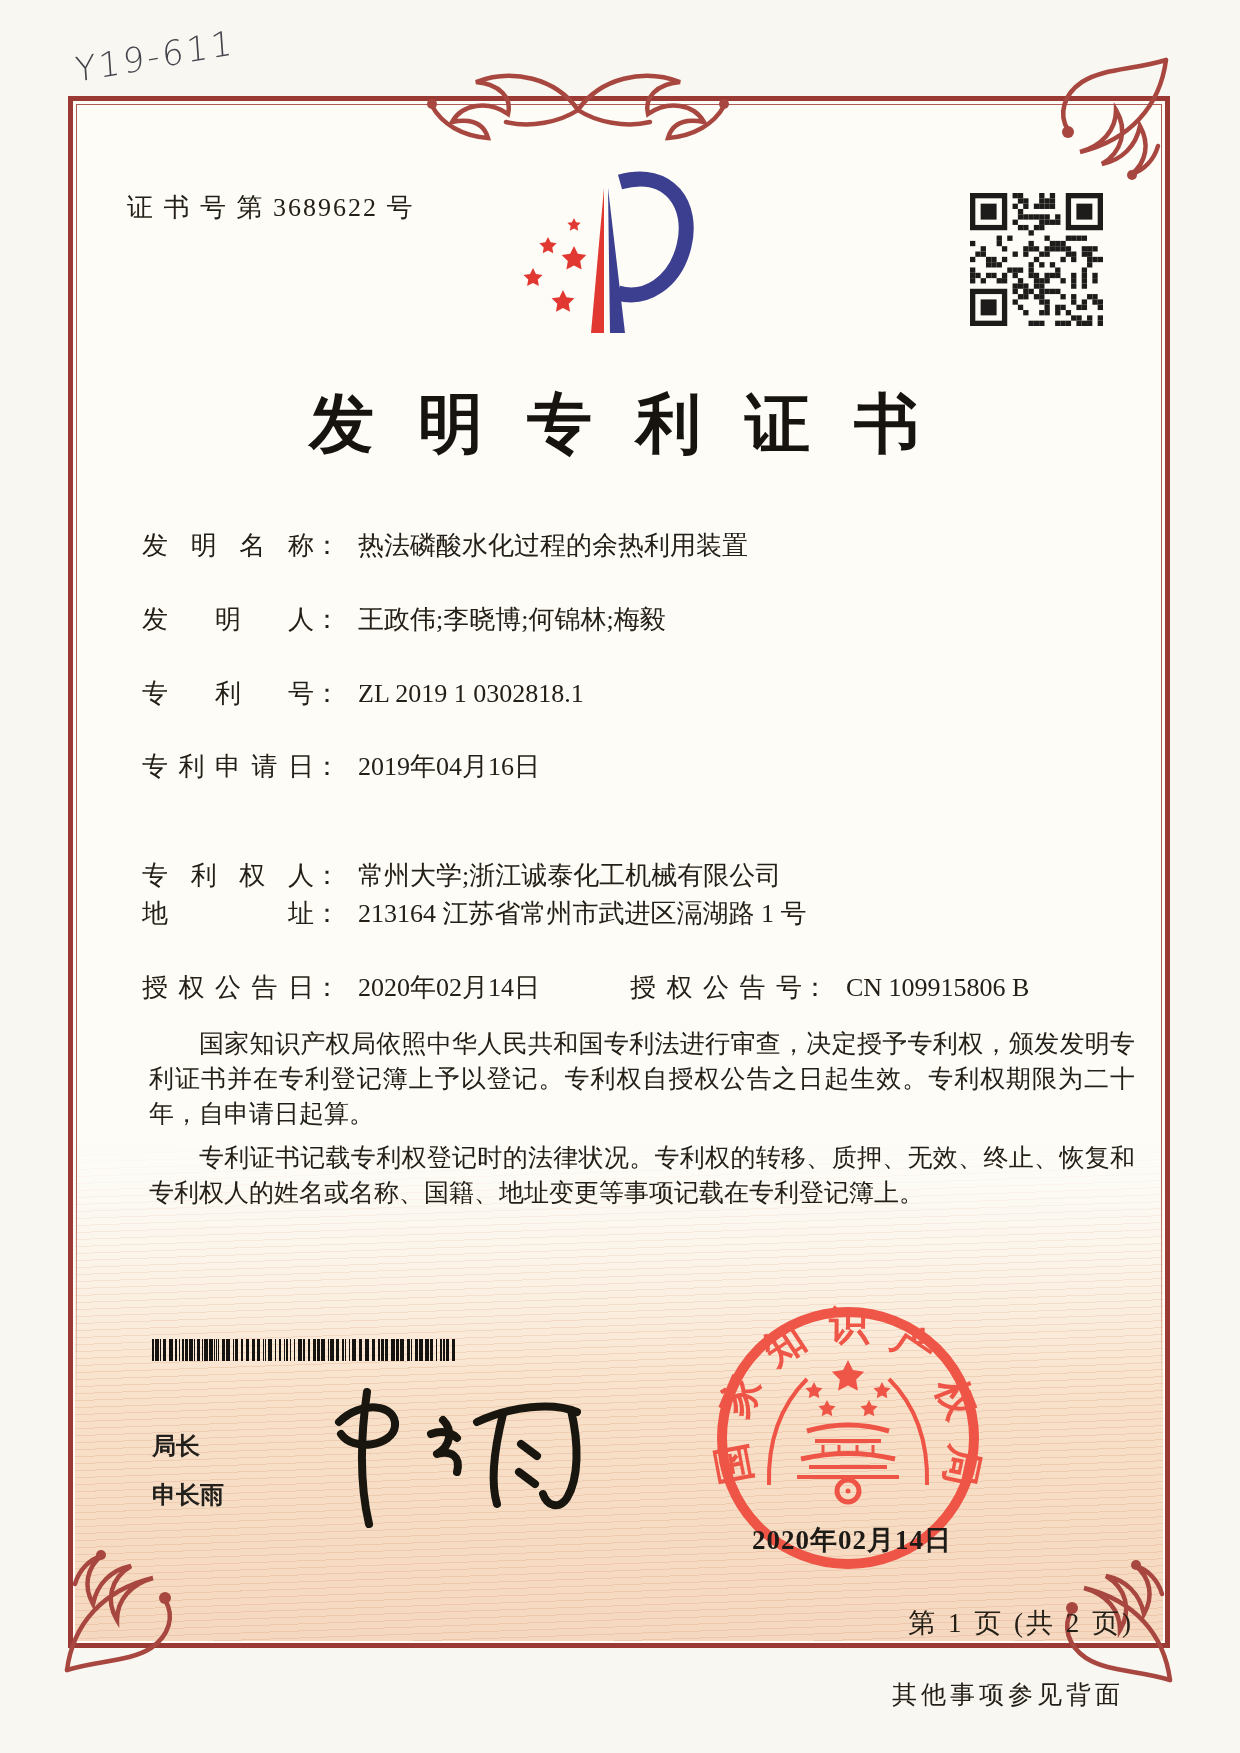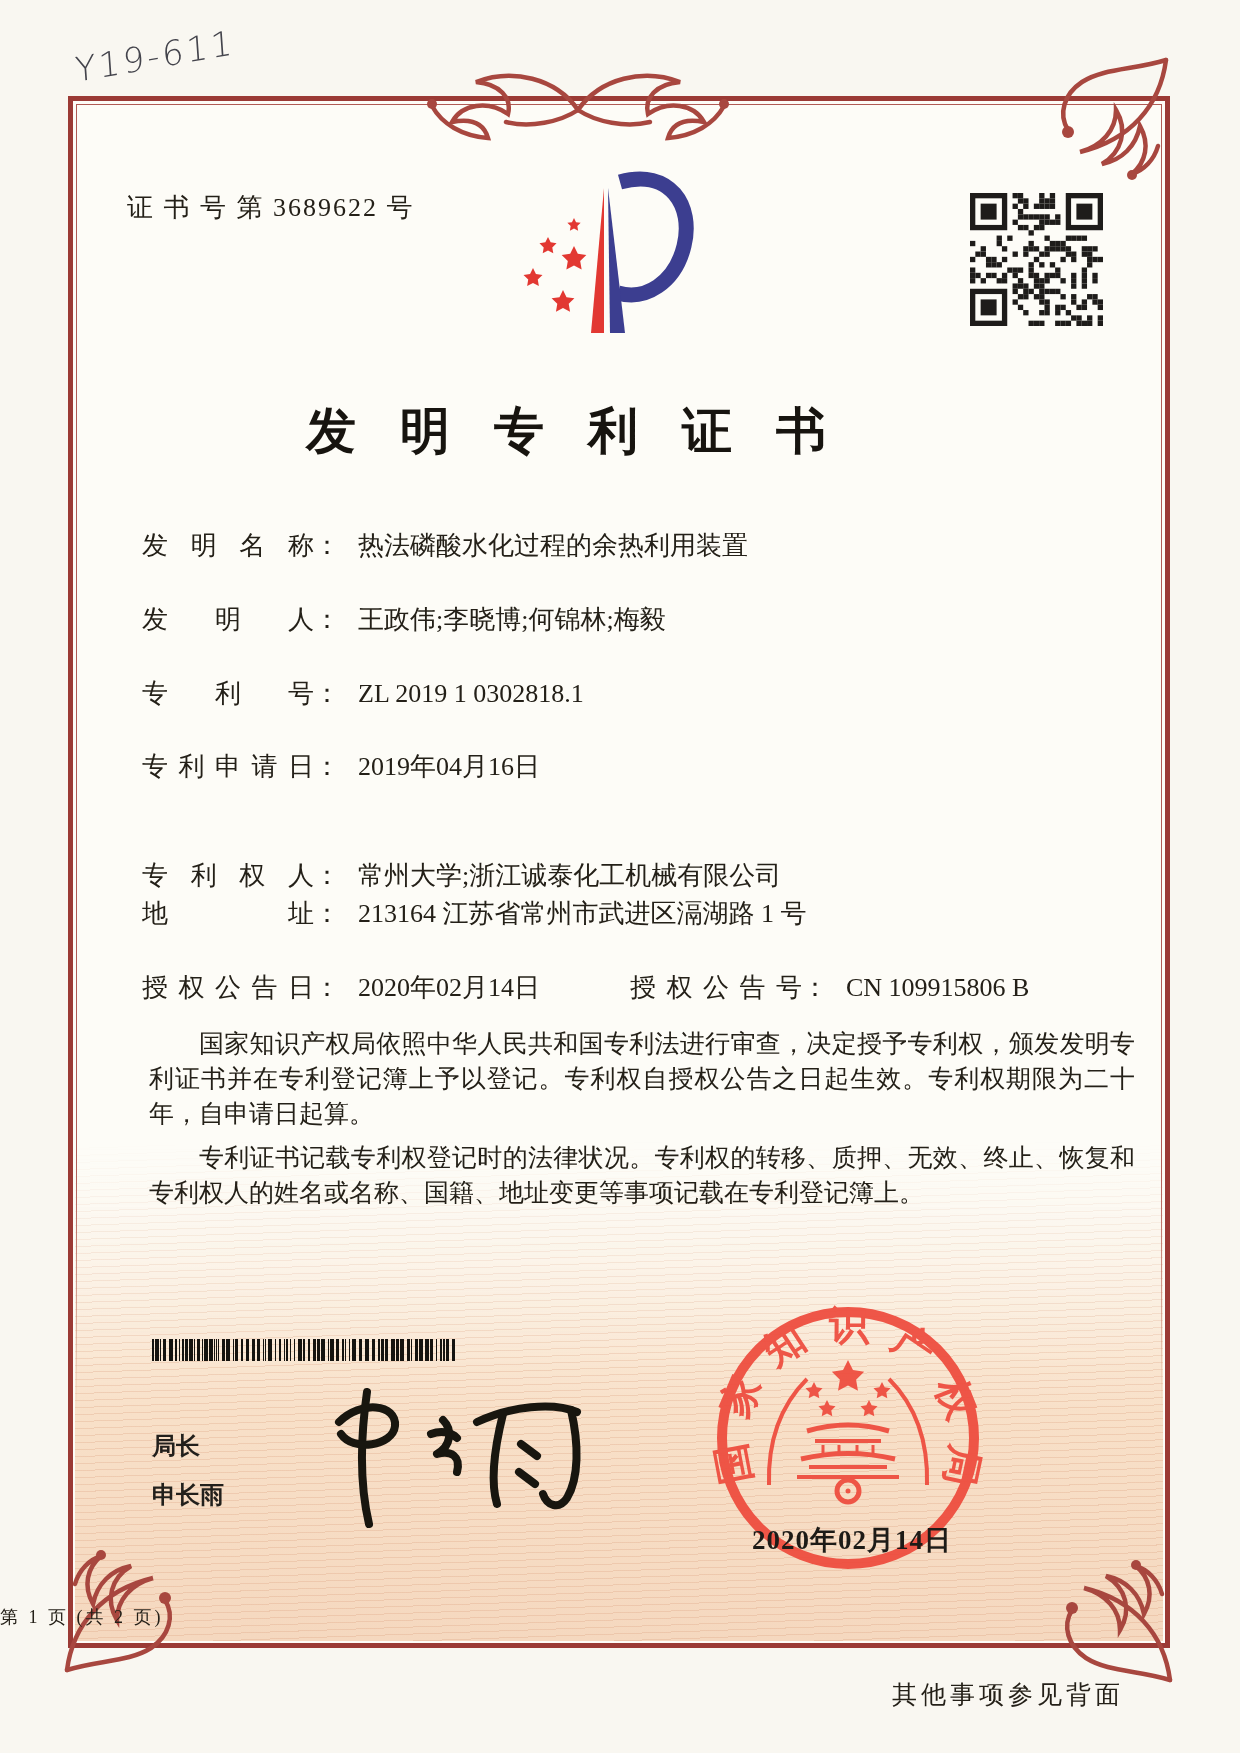--- a/index.html
+++ b/index.html
@@ -11,33 +11,33 @@
   .frame{left:68px;top:96px;width:1102px;height:1552px;border:5px solid var(--border-red,#9b3a35);
          box-sizing:border-box;background:#fdfcf7;}
   .frame-inner{position:absolute;inset:3px;border:1px solid #b05b55;}
   .pink-zone{position:absolute;left:2px;right:2px;bottom:2px;height:500px;
      background:
        repeating-linear-gradient(178deg, rgba(213,147,112,0.25) 0 1px, rgba(0,0,0,0) 1px 7px),
        linear-gradient(180deg, rgba(250,243,232,0) 0, rgba(249,229,207,.55) 120px, #f8e0c8 270px, #f5d8bf 100%);
      -webkit-mask-image:linear-gradient(180deg, transparent 0, rgba(0,0,0,.55) 90px, #000 230px);
      mask-image:linear-gradient(180deg, transparent 0, rgba(0,0,0,.55) 90px, #000 230px);}
   .cert-no{left:127px;top:190px;font-size:26px;letter-spacing:2px;}
-  .title{left:0;top:398px;width:1176px;text-align:center;font-size:50px;font-weight:700;
-         letter-spacing:44px;color:#17140f;}
+  .title{left:0;top:380px;width:1176px;text-align:center;font-size:65px;font-weight:700;
+         letter-spacing:44px;color:#17140f;padding-left:48px;}
   .row{left:142px;font-size:26px;white-space:nowrap;}
   .flabel{display:inline-block;width:172px;text-align:justify;text-align-last:justify;vertical-align:bottom;}
   .fcolon{display:inline-block;}
   .fvalue{margin-left:18px;}
   .grp2{position:absolute;left:488px;top:0;}
   .paras{left:149px;top:1026px;width:986px;font-size:25px;line-height:35px;text-align:justify;}
   .paras p{margin:0 0 9px 0;text-indent:2em;}
   .dir{left:152px;font-size:24px;font-weight:700;font-family:"Liberation Sans","DejaVu Sans",sans-serif;color:#22201c;}
   .seal-date{left:742px;top:1522px;width:220px;text-align:center;font-size:27px;font-weight:600;
              letter-spacing:1px;color:#1d1b17;}
-  .pfoot{left:0;top:1605px;width:1134px;text-align:left;font-size:18px;letter-spacing:3px;}
+  .pfoot{left:0;top:1605px;width:1134px;text-align:right;font-size:27px;letter-spacing:3px;}
   .bnote{left:0;top:1678px;width:1124px;text-align:right;font-size:25px;letter-spacing:4px;}
   svg{display:block;}
 </style>
 </head>
 <body>
 
 <div class="page">
 
   <div class="abs note">Y19-611</div>
 

